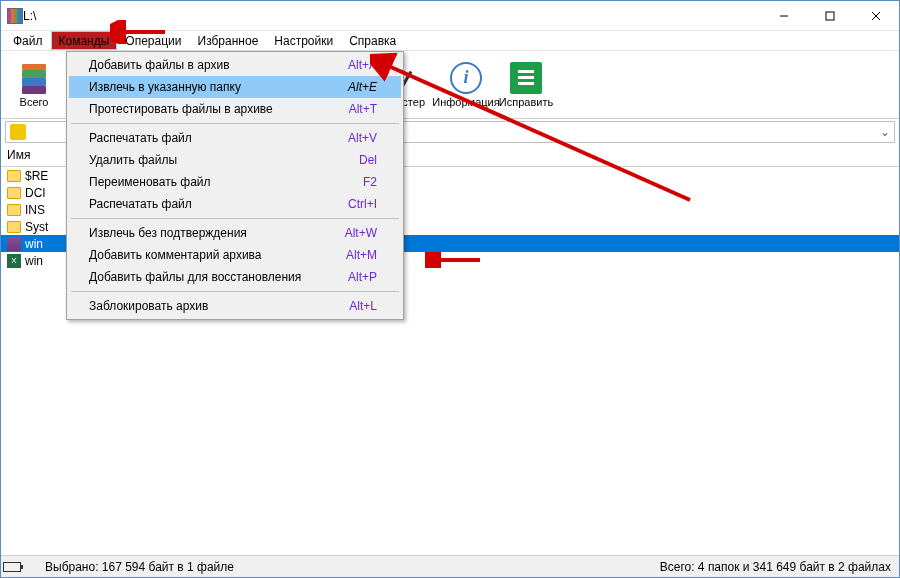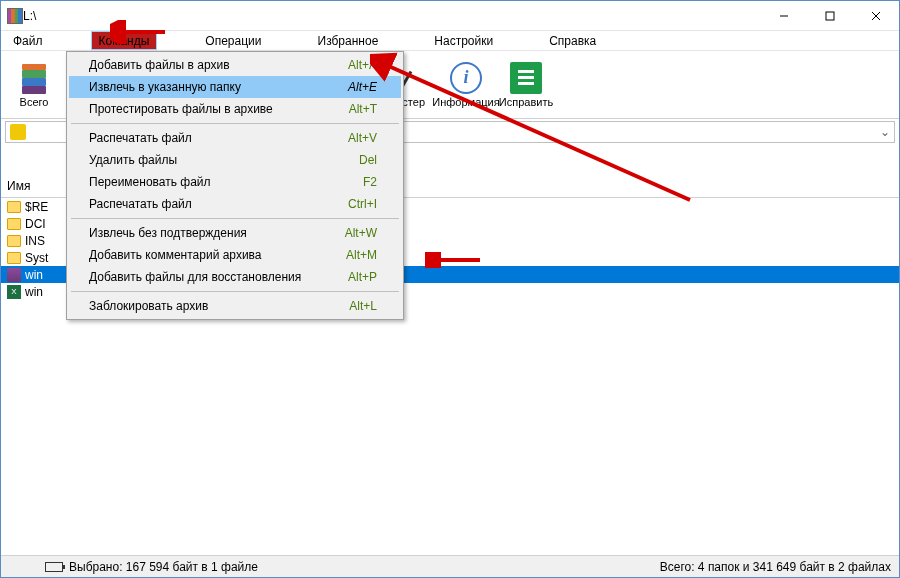--- a/index.html
+++ b/index.html
@@ -5,63 +5,63 @@
   * { box-sizing: border-box; margin: 0; padding: 0; font-family: "Segoe UI", Tahoma, sans-serif; font-size: 12px; }
   body { width: 900px; height: 578px; background: #fff; position: relative; overflow: hidden; }
 
   .window { width: 900px; height: 578px; border: 1px solid #5a8bc4; display: flex; flex-direction: column; }
 
   .titlebar { height: 30px; background: #fff; display: flex; align-items: center; padding: 0 0 0 6px; border-bottom: 1px solid #e5e5e5; }
   .titlebar .title { flex: 1; }
   .titlebar .win-btns { display: flex; height: 100%; }
   .titlebar .win-btn { width: 46px; display: flex; align-items: center; justify-content: center; }
 
-  .menubar { height: 20px; display: flex; align-items: stretch; padding: 0 4px; border-bottom: 1px solid #e5e5e5; gap: 40px; }
+  .menubar { height: 20px; display: flex; align-items: stretch; padding: 0 4px; border-bottom: 1px solid #e5e5e5; }
   .menubar .menu-item { padding: 2px 8px; display: flex; align-items: center; cursor: default; }
   .menubar .menu-item.active { background: #b91c1c; border: 1px solid #99d1ff; padding: 1px 7px; }
 
   .toolbar { height: 68px; display: flex; align-items: center; padding: 2px 4px; border-bottom: 1px solid #d0d0d0; gap: 2px; background: #fff; }
   .toolbar .tbtn { display: flex; flex-direction: column; align-items: center; width: 58px; padding: 2px; gap: 2px; cursor: default; }
   .toolbar .tbtn .ticon { width: 32px; height: 32px; }
   .toolbar .tbtn .tlabel { font-size: 11px; text-align: center; white-space: nowrap; }
 
   .pathbar { height: 22px; display: flex; align-items: center; border: 1px solid #c0c0c0; margin: 2px 4px; padding: 0 4px; }
   .pathbar .drive-icon { width: 16px; height: 16px; margin-right: 4px; background: #f0c808; border-radius: 2px; }
   .pathbar .chev { margin-left: auto; color: #666; }
 
-  .list-header { height: 22px; display: flex; border-bottom: 1px solid #d0d0d0; background: #fff; margin-top: 31px; }
+  .list-header { height: 22px; display: flex; border-bottom: 1px solid #d0d0d0; background: #fff; }
   .list-header .col { padding: 3px 6px; border-right: 1px solid #e0e0e0; font-size: 12px; }
   .col-name { width: 200px; }
 
   .file-list { flex: 1; background: #fff; position: relative; }
   .file-row { display: flex; height: 17px; padding: 0 6px; gap: 4px; }
   .file-row .fname { width: 190px; display: flex; align-items: center; gap: 4px; }
   .file-row .ftime { color: #000; }
   .file-row.selected { background: #0078d7; color: #fff; }
   .file-row.selected .ftime { color: #fff; }
 
   .folder-icon { width: 14px; height: 12px; background: #ffd96a; border: 1px solid #d9a400; border-radius: 1px; }
   .excel-icon { width: 14px; height: 14px; background: #1d6f42; color: #fff; font-size: 8px; display: flex; align-items: center; justify-content: center; }
   .rar-icon { width: 14px; height: 14px; background: linear-gradient(#8b4a9c,#6a3b7a); border-radius: 1px; }
 
   .statusbar { height: 22px; border-top: 1px solid #d0d0d0; display: flex; align-items: center; background: #f0f0f0; }
-  .statusbar .sb-left { padding: 0 12px; display: flex; align-items: center; gap: 6px; margin-left: 32px; }
+  .statusbar .sb-left { padding: 0 2px; display: flex; align-items: center; gap: 24px; }
   .statusbar .sb-right { margin-left: auto; padding: 0 8px; text-align: right; }
   .battery-icon { width: 18px; height: 10px; border: 1px solid #333; position: relative; }
   .battery-icon::after { content: ""; position: absolute; right: -3px; top: 2px; width: 2px; height: 4px; background: #333; }
 
   
   .dropdown {
     position: absolute; left: 66px; top: 51px; width: 338px;
     background: #f0f0f0; border: 1px solid #a0a0a0; box-shadow: 2px 2px 4px rgba(0,0,0,0.3);
     z-index: 50; padding: 2px;
   }
   .dropdown .dd-item { display: flex; align-items: center; height: 22px; padding: 0 24px 0 20px; cursor: default; }
   .dropdown .dd-item .dd-label { flex: 1; }
-  .dropdown .dd-item .dd-short { color: #4d7c0f; }
+  .dropdown .dd-item .dd-short { color: #6d28d9; }
   .dropdown .dd-item.highlight { background: #91c9f7; }
   .dropdown .dd-item.highlight .dd-short { color: #000; font-style: italic; }
   .dropdown .dd-sep { height: 1px; background: #c0c0c0; margin: 3px 2px; }
 
   
   .arrow { position: absolute; z-index: 100; }
 
   
   .winrar-icon { display: inline-block; width: 16px; height: 16px; background:
     linear-gradient(90deg,#a84ca8 0 25%,#e07030 25% 50%,#4aa05a 50% 75%,#3c78c8 75% 100%);

